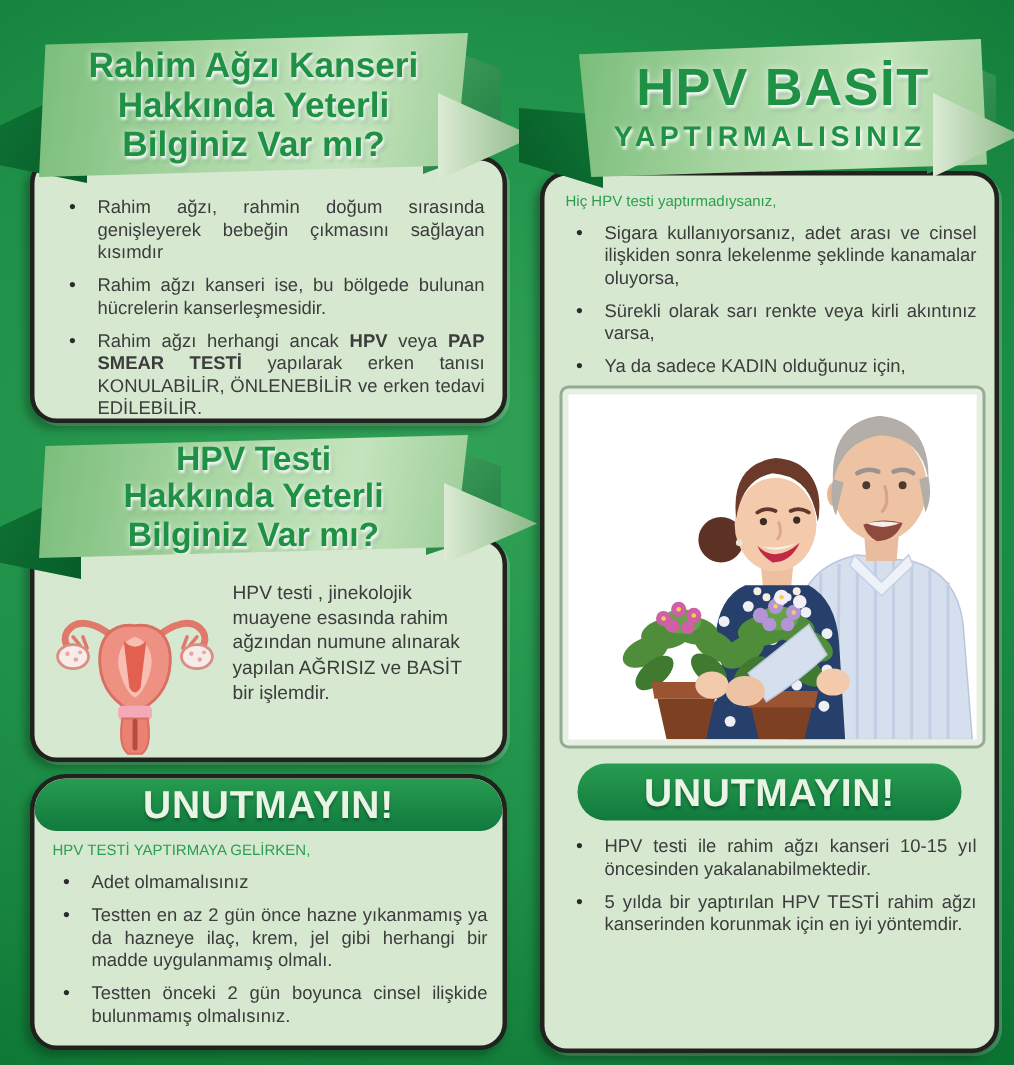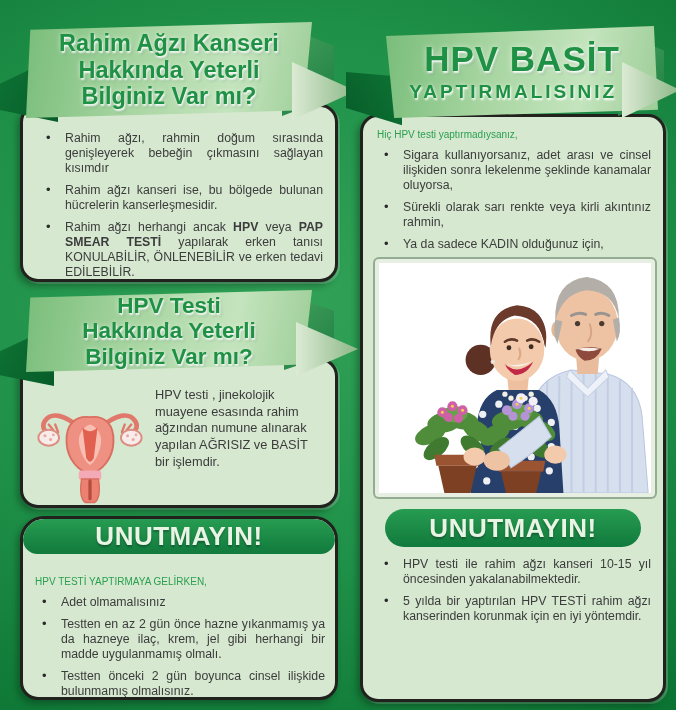--- a/index.html
+++ b/index.html
@@ -74,21 +74,21 @@
   .uterus-wrap{flex:0 0 122px;width:122px;margin-top:4px;}
 
   
   .reminder{margin-top:8px;height:184px;box-sizing:border-box;overflow:hidden;position:relative;z-index:1;
     background:#d6e8d0;border:3px solid #21211e;border-radius:24px 24px 18px 18px;
     box-shadow:-3px 4px 6px rgba(8,40,16,.38);}
   .reminder-header{height:35px;background:linear-gradient(180deg,#279c51,#117a3d);
     border-radius:21px 21px 15px 15px;display:flex;align-items:center;justify-content:center;}
   .reminder-title{font-size:26px;font-weight:800;color:#e9f4e5;letter-spacing:.5px;
     text-shadow:0 2px 2px rgba(0,0,0,.28);}
-  .reminder-content{padding:20px 10px 4px 10px;}
+  .reminder-content{padding:6px 10px 4px 10px;}
   .pill{width:256px;height:38px;margin:12px auto 10px;background:linear-gradient(180deg,#279c51,#117a3d);
     border-radius:22px;display:flex;align-items:center;justify-content:center;}
 
   
   .photo-frame{width:272px;height:230px;margin:6px auto 0;background:#ffffff;border:4px solid #e6efe2;
     border-radius:4px;box-shadow:0 0 0 2px rgba(25,60,30,.35);overflow:hidden;}
   .photo-frame svg{display:block;width:100%;height:100%;}
 </style>
 </head>
 <body>
@@ -172,21 +172,21 @@
       <div class="arrow arrow-c"></div>
       <div class="banner-body">
         <div class="banner-title">HPV BASİT</div>
         <div class="banner-subtitle">YAPTIRMALISINIZ !</div>
       </div>
     </div>
 
     <div class="panel box-screening">
       <div class="subtitle-green">Hiç HPV testi yaptırmadıysanız,</div>
       <div class="bullet">Sigara kullanıyorsanız, adet arası ve cinsel ilişkiden sonra lekelenme şeklinde kanamalar oluyorsa,</div>
-      <div class="bullet">Sürekli olarak sarı renkte veya kirli akıntınız rahmin,</div>
+      <div class="bullet">Sürekli olarak sarı renkte veya kirli akıntınız varsa,</div>
       <div class="bullet">Ya da sadece KADIN olduğunuz için,</div>
 
       <div class="photo-frame">
         <svg viewBox="0 0 272 228" preserveAspectRatio="xMidYMid slice">
           <rect x="0" y="0" width="272" height="228" fill="#ffffff"></rect>
 
           <g>
             <path d="M146 228 L152 150 Q155 114 192 106 L228 110 Q258 118 262 152 L268 228 Z" fill="#d6dfee" stroke="#bac6de" stroke-width="1"></path>
             <path d="M168 118 L166 228 M180 112 L179 228 M192 108 L192 228 M204 108 L204 228 M216 109 L216 228 M228 111 L228 228 M240 116 L240 228 M252 124 L252 228" stroke="#c3cee4" stroke-width="2" fill="none"></path>
             <path d="M196 86 L220 86 L218 110 L198 110 Z" fill="#e8bc9c"></path>

